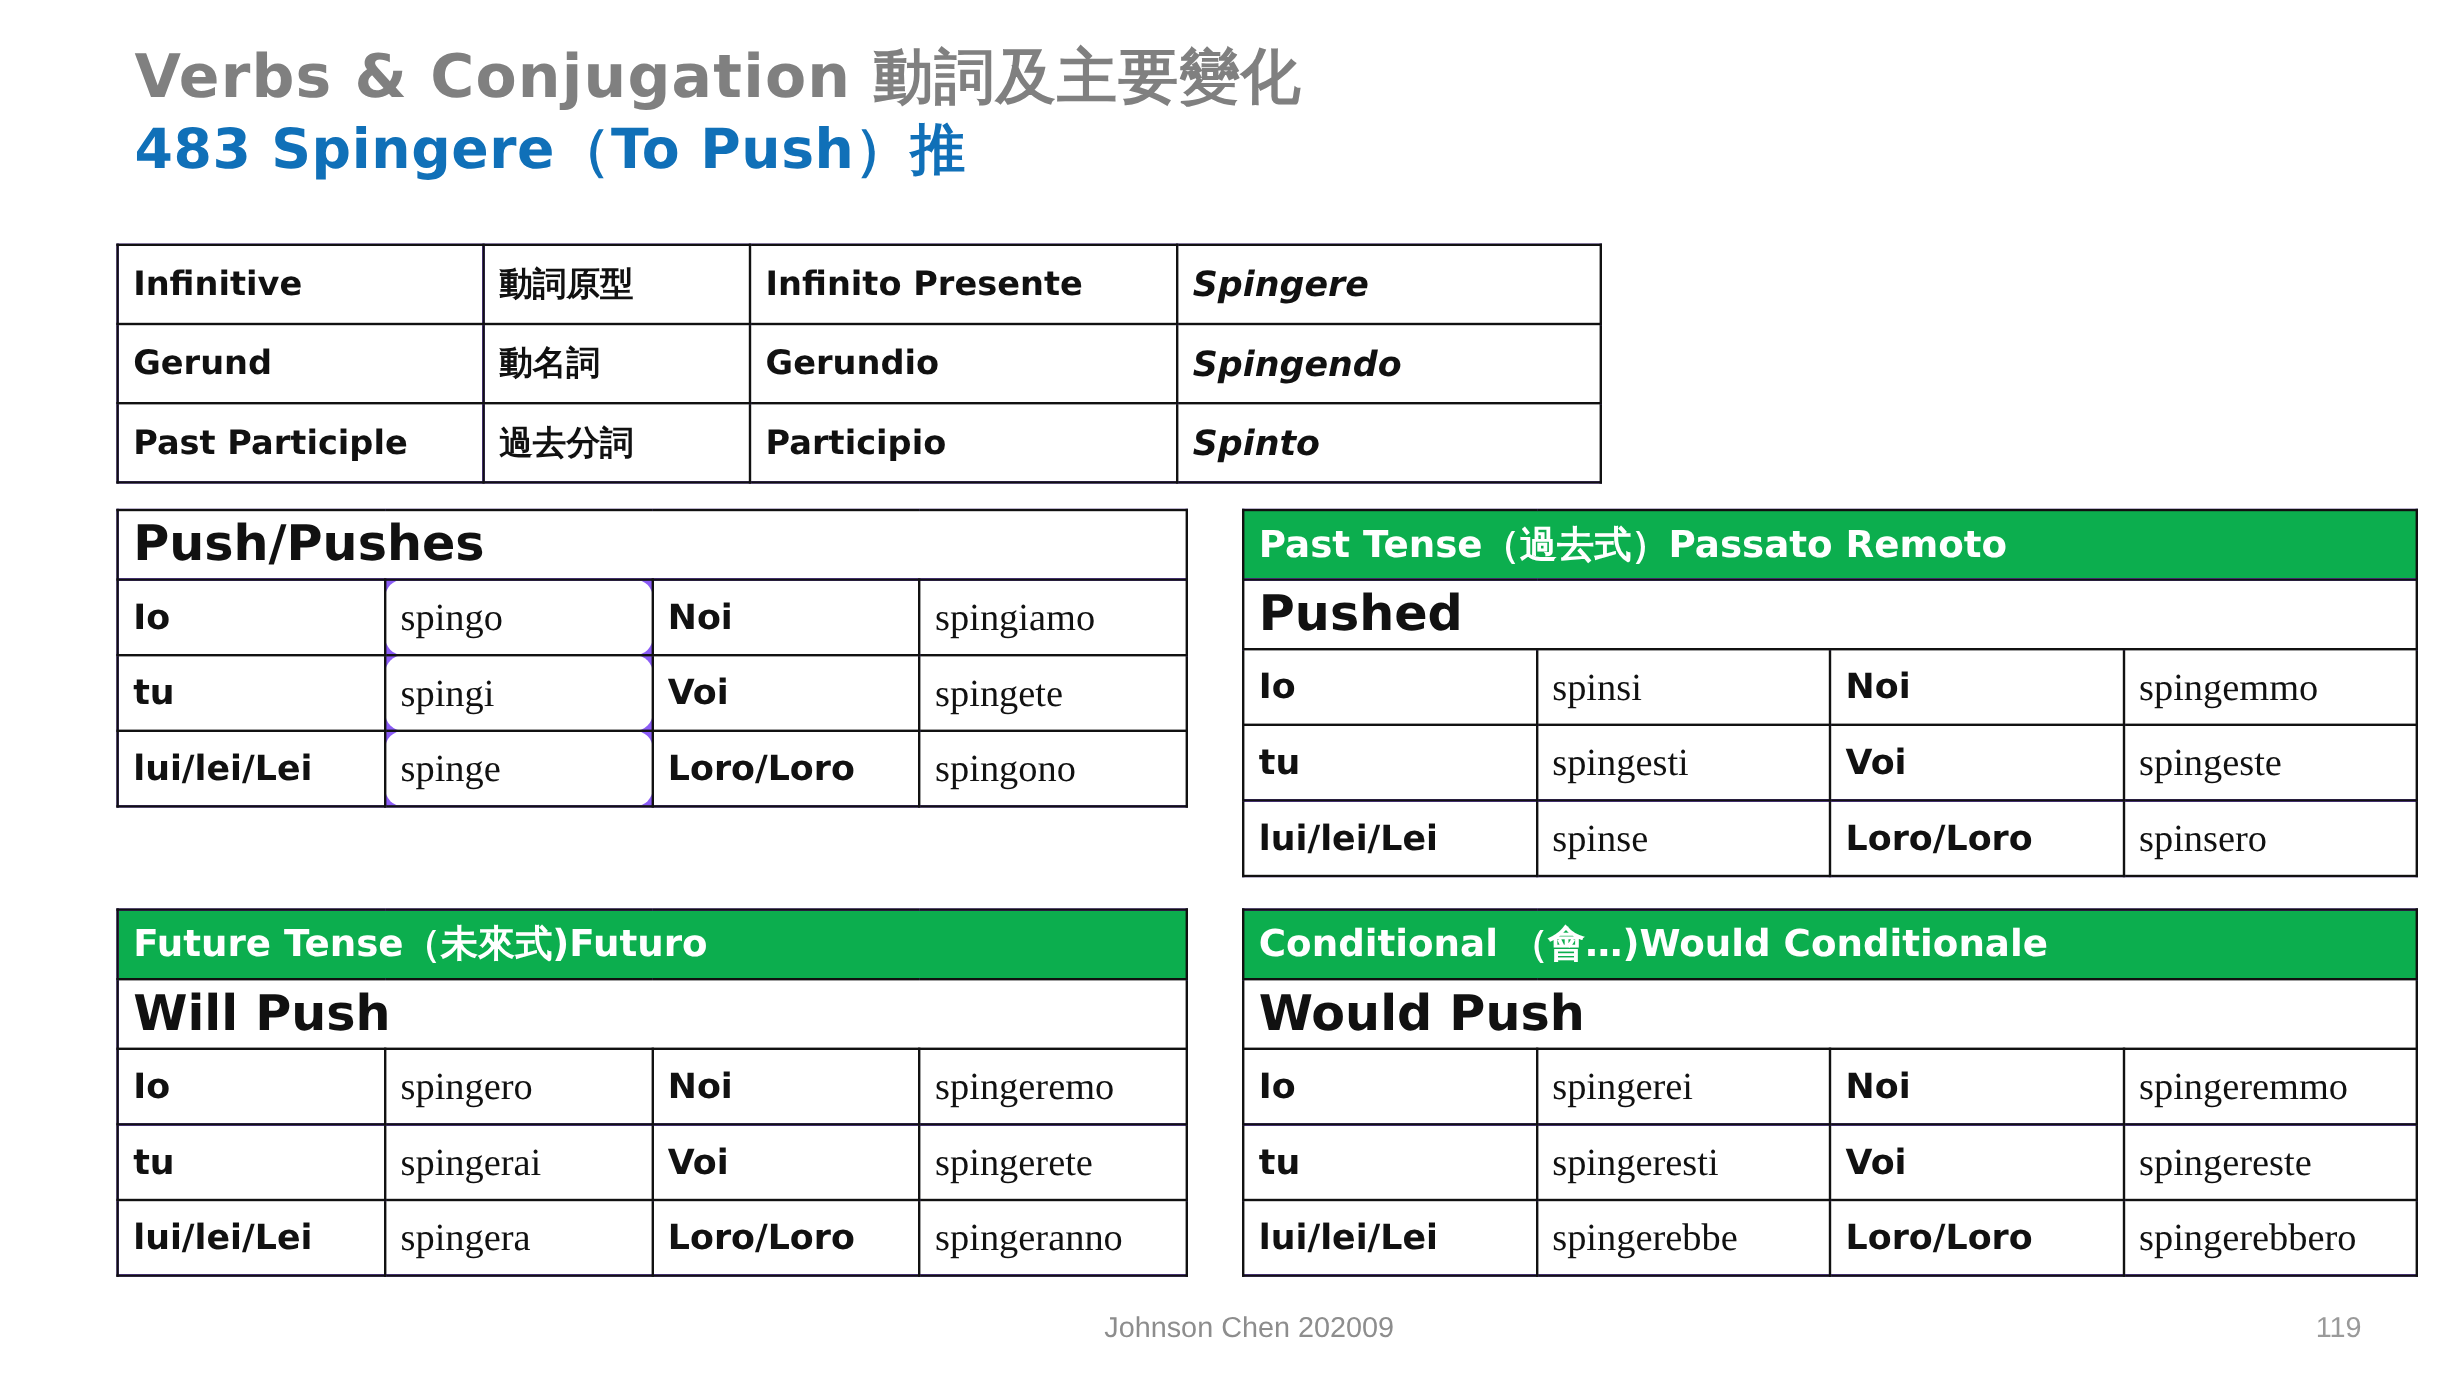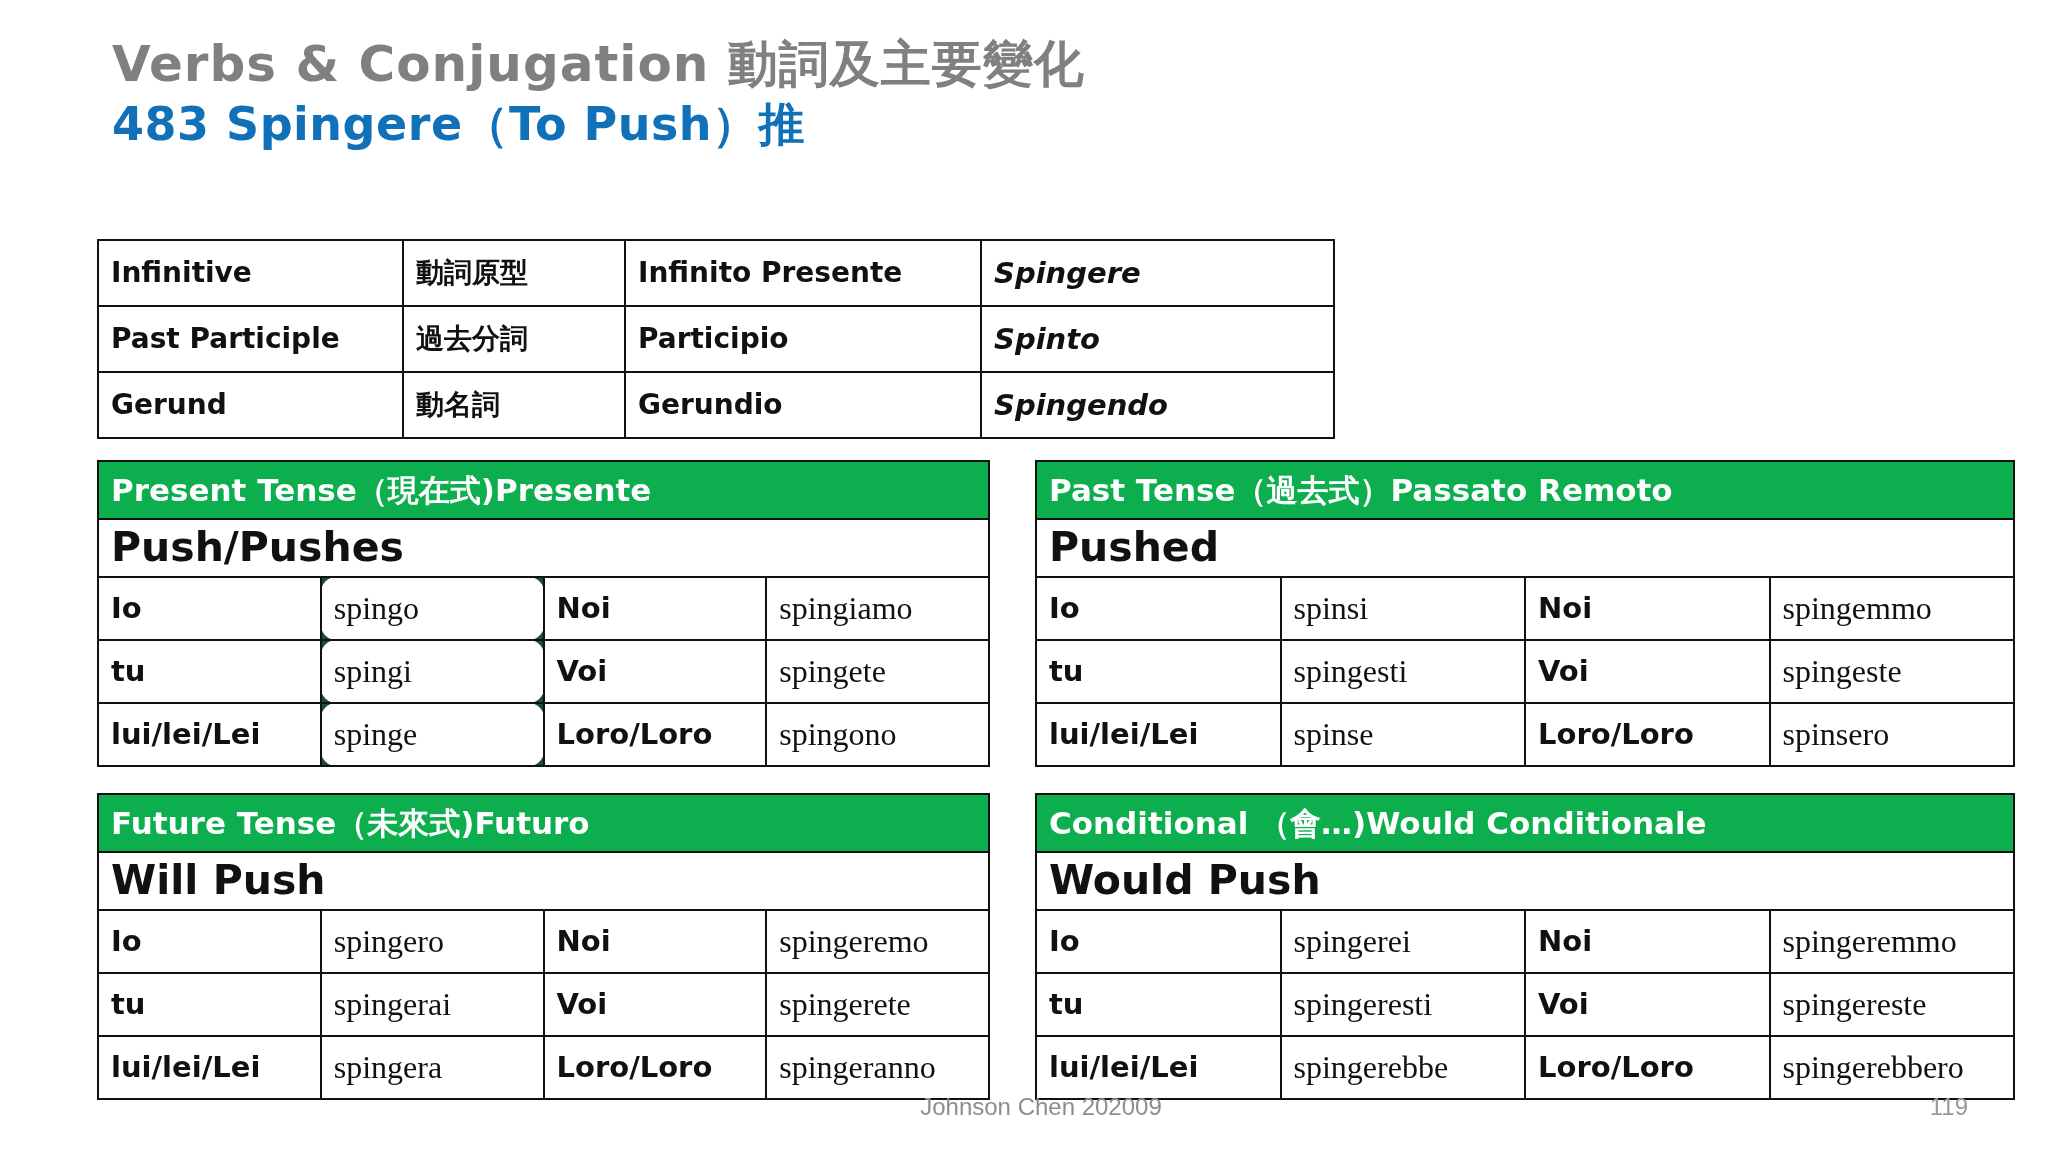--- a/index.html
+++ b/index.html
@@ -42,22 +42,21 @@
     line-height: 1.15;
     margin-top: 6px;
     white-space: nowrap;
   }
 
   
   .grid {
     position: absolute;
     border-collapse: collapse;
     table-layout: fixed;
-    background: #14532d;
-    margin-top: 36px;
+    background: #8b5cf6;
   }
   .grid td {
     border: 2px solid #111111;
     padding: 0 12px;
     vertical-align: middle;
     font-size: 29px;
     line-height: 1.05;
     color: #111111;
     background: #ffffff;
     white-space: nowrap;
@@ -161,39 +160,36 @@
 
 <table class="grid" id="info-table">
   <tbody>
     <tr>
       <td class="c0 green hdr-txt">Infinitive</td>
       <td class="c1 green hdr-txt">動詞原型</td>
       <td class="c2 green hdr-txt">Infinito Presente</td>
       <td class="c3 green ital-bold">Spingere</td>
     </tr>
     <tr>
+      <td class="c0 gray hdr-txt">Gerund</td>
+      <td class="c1 hdr-txt">動名詞</td>
+      <td class="c2 gray hdr-txt">Gerundio</td>
+      <td class="c3 ital-bold">Spingendo</td>
+    </tr>
+    <tr>
       <td class="c0 red hdr-txt">Past Participle</td>
       <td class="c1 red hdr-txt">過去分詞</td>
       <td class="c2 red hdr-txt">Participio</td>
       <td class="c3 red ital-bold">Spinto</td>
     </tr>
-    <tr>
-      <td class="c0 gray hdr-txt">Gerund</td>
-      <td class="c1 hdr-txt">動名詞</td>
-      <td class="c2 gray hdr-txt">Gerundio</td>
-      <td class="c3 ital-bold">Spingendo</td>
-    </tr>
   </tbody>
 </table>
 
 <table class="grid conj" id="tbl-present">
   <tbody>
-    <tr class="title-row">
-      <td colspan="4">Present Tense（現在式)Presente</td>
-    </tr>
     <tr class="mean-row">
       <td colspan="4">Push/Pushes</td>
     </tr>
     <tr>
       <td class="k0 green pron">Io</td>
       <td class="k1 form">spingo</td>
       <td class="k2 red pron">Noi</td>
       <td class="k3 form">spingiamo</td>
     </tr>
     <tr>

